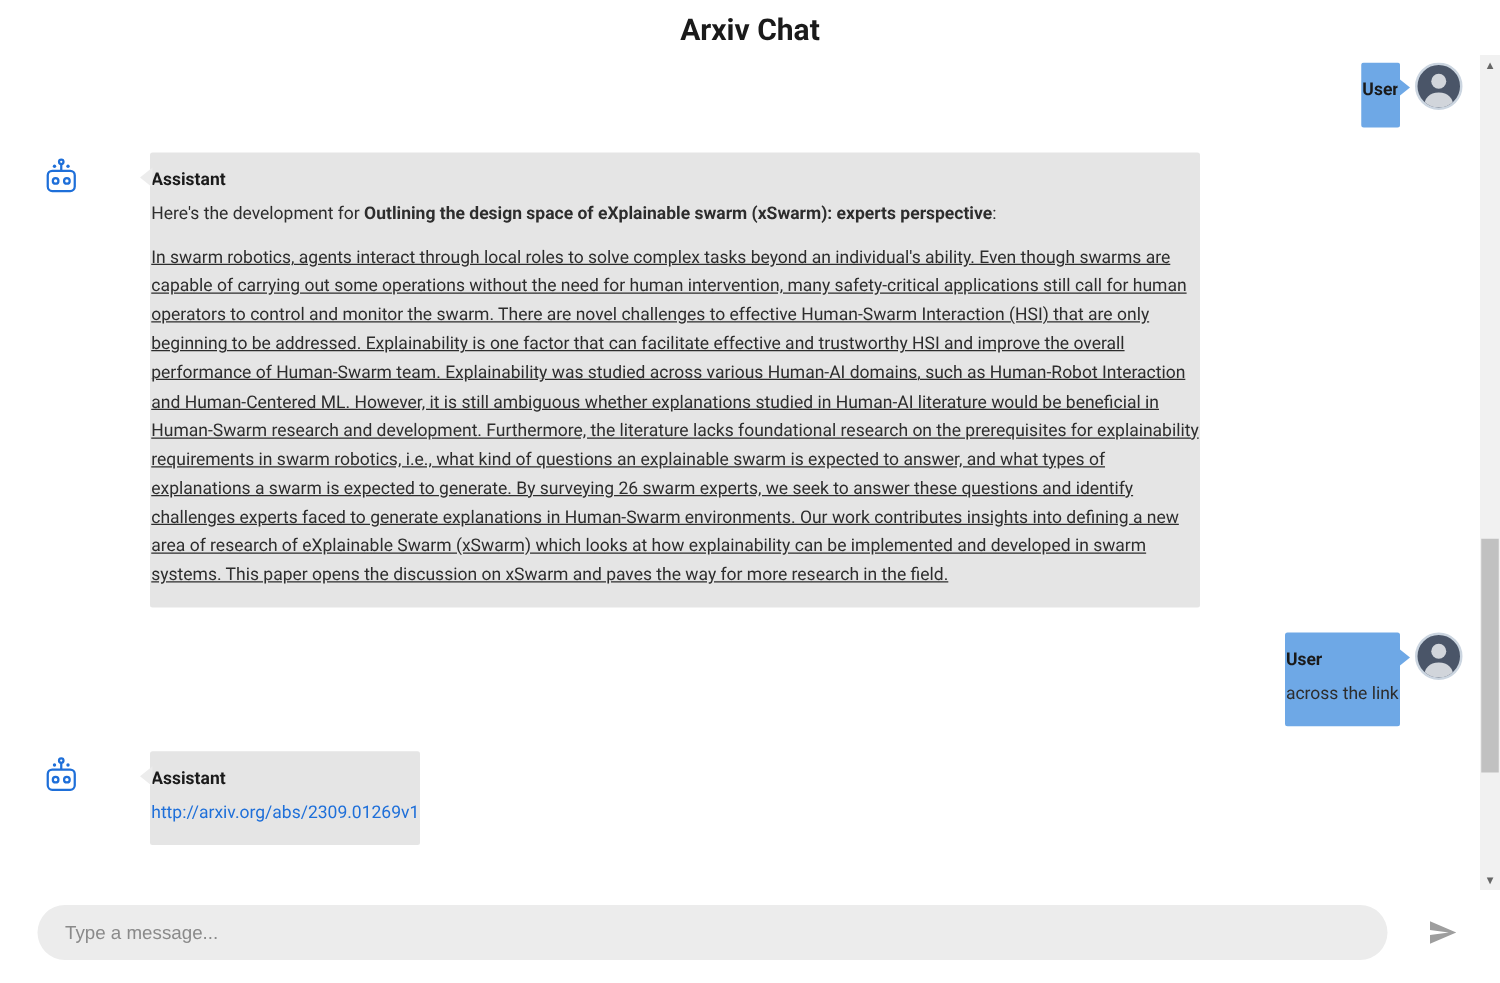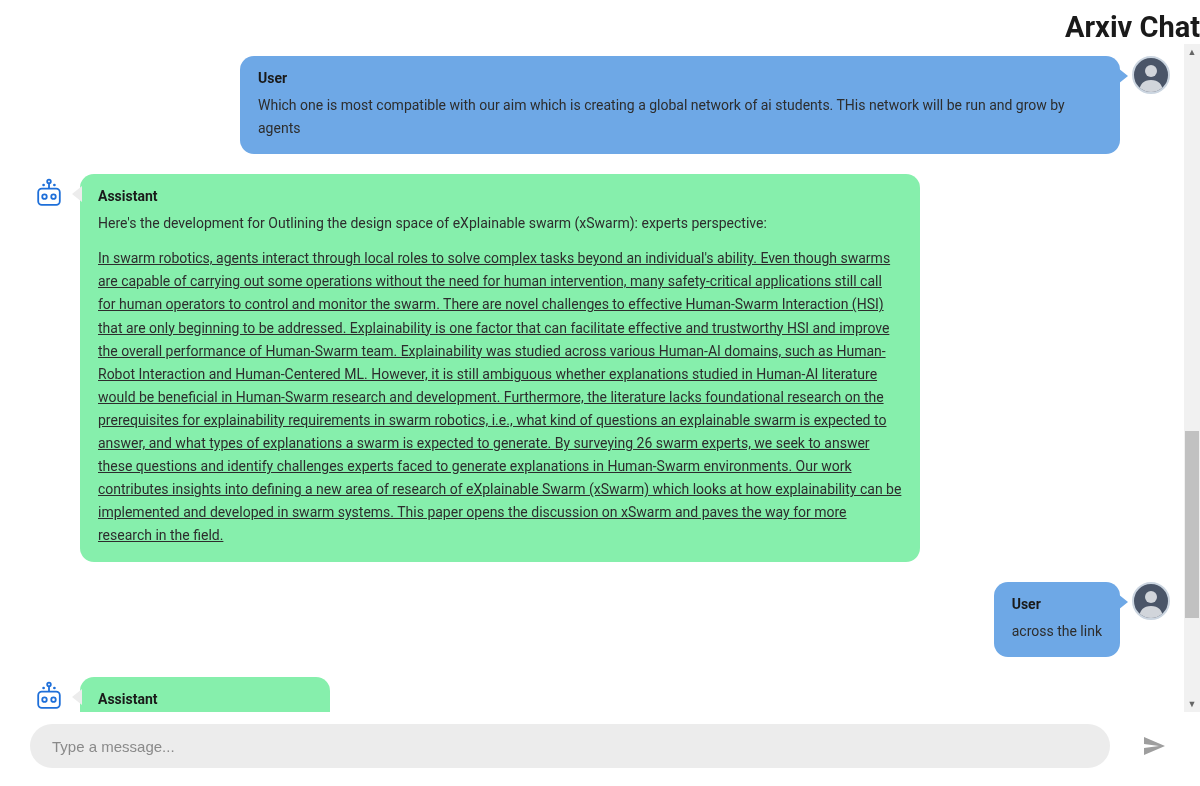--- a/index.html
+++ b/index.html
@@ -10,22 +10,22 @@
       height: 786px;
       overflow: hidden;
       position: relative;
     }
     .container {
       display: flex;
       flex-direction: column;
       height: 100%;
     }
     .title {
-      text-align: right;
-      font-size: 29px;
+      text-align: center;
+      font-size: 24px;
       font-weight: 700;
       color: #1a1a1a;
       padding: 10px 0 12px;
     }
     .chat-area {
       flex: 1;
       overflow-y: auto;
       padding: 0 30px 10px 30px;
       position: relative;
     }
@@ -61,51 +61,52 @@
       border-radius: 50%;
       background: #4a5568;
       border: 2px solid #cbd5e0;
       display: flex;
       align-items: flex-end;
       justify-content: center;
       overflow: hidden;
     }
     .user-circle svg { width: 32px; height: 32px; }
     .bubble {
-      border-radius: 14px;
-      padding: 14px 18px;
+      border-radius: 2px;
+      padding: 14px 1px;
       position: relative;
+      margin-left: 40px;
     }
     .bubble.user-bubble {
       background: #6ea8e6;
       color: #1a1a1a;
       max-width: 880px;
     }
     .bubble.user-bubble.narrow { max-width: 200px; }
     .bubble.assistant-bubble {
-      background: #86efac;
+      background: #e5e5e5;
       color: #1a1a1a;
       max-width: 840px;
     }
     .bubble .sender {
       font-weight: 700;
       font-size: 14px;
       margin-bottom: 8px;
       color: #1a1a1a;
     }
     .bubble .text {
       font-size: 14px;
       line-height: 1.65;
       color: #2d2d2d;
     }
     .bubble .text a {
       color: #1e6fd9;
       text-decoration: none;
     }
-    .bubble .text .bold { font-weight: 400; }
+    .bubble .text .bold { font-weight: 700; }
     .bubble.user-bubble::after {
       content: "";
       position: absolute;
       right: -8px;
       top: 12px;
       width: 0; height: 0;
       border-top: 8px solid transparent;
       border-bottom: 8px solid transparent;
       border-left: 10px solid #6ea8e6;
     }
@@ -185,21 +186,20 @@
 
 <div class="container">
   <div class="title">Arxiv Chat</div>
 
   <div class="chat-area">
 
     <div class="message-row user">
       <div class="spacer-left"></div>
       <div class="bubble user-bubble">
         <div class="sender">User</div>
-        <div class="text">Which one is most compatible with our aim which is creating a global network of ai students. THis network will be run and grow by agents</div>
       </div>
       <div class="avatar user-av">
         <div class="user-circle">
           <svg viewBox="0 0 32 32">
             <circle cx="16" cy="11" r="6" fill="#d1d5db"></circle>
             <path d="M 4 34 Q 4 20 16 20 Q 28 20 28 34 Z" fill="#d1d5db"></path>
           </svg>
         </div>
       </div>
     </div>

